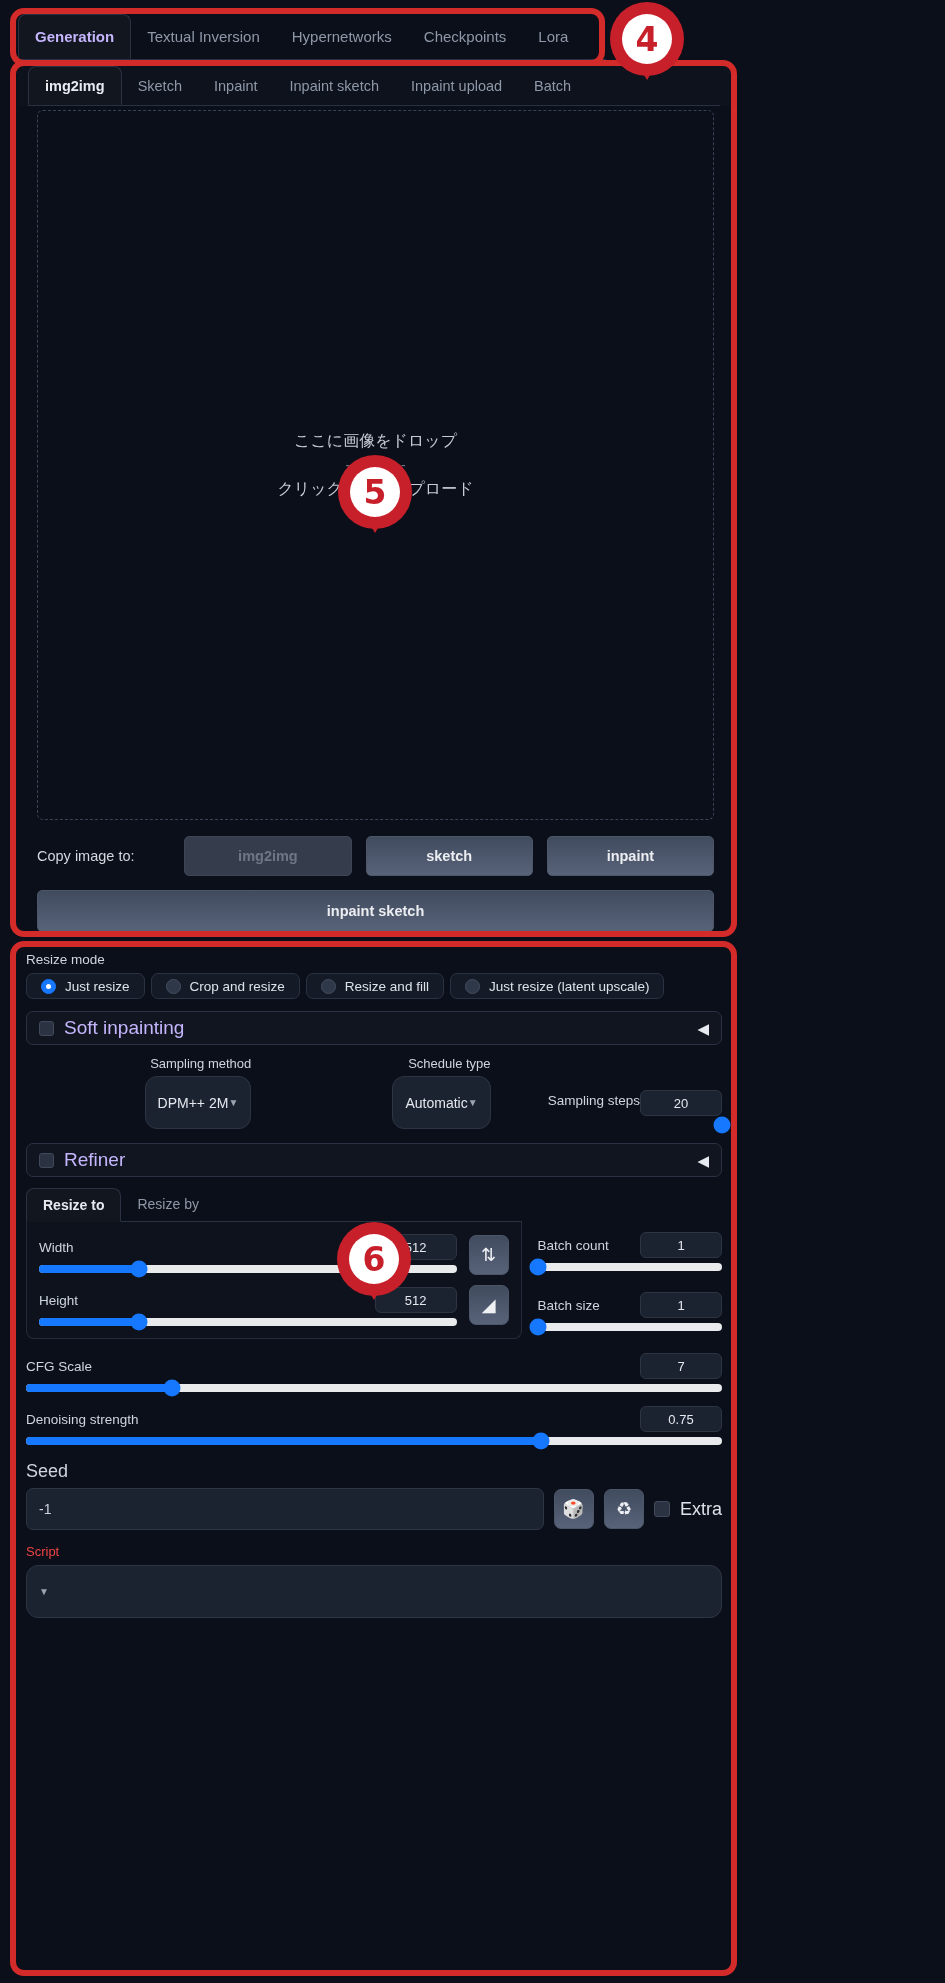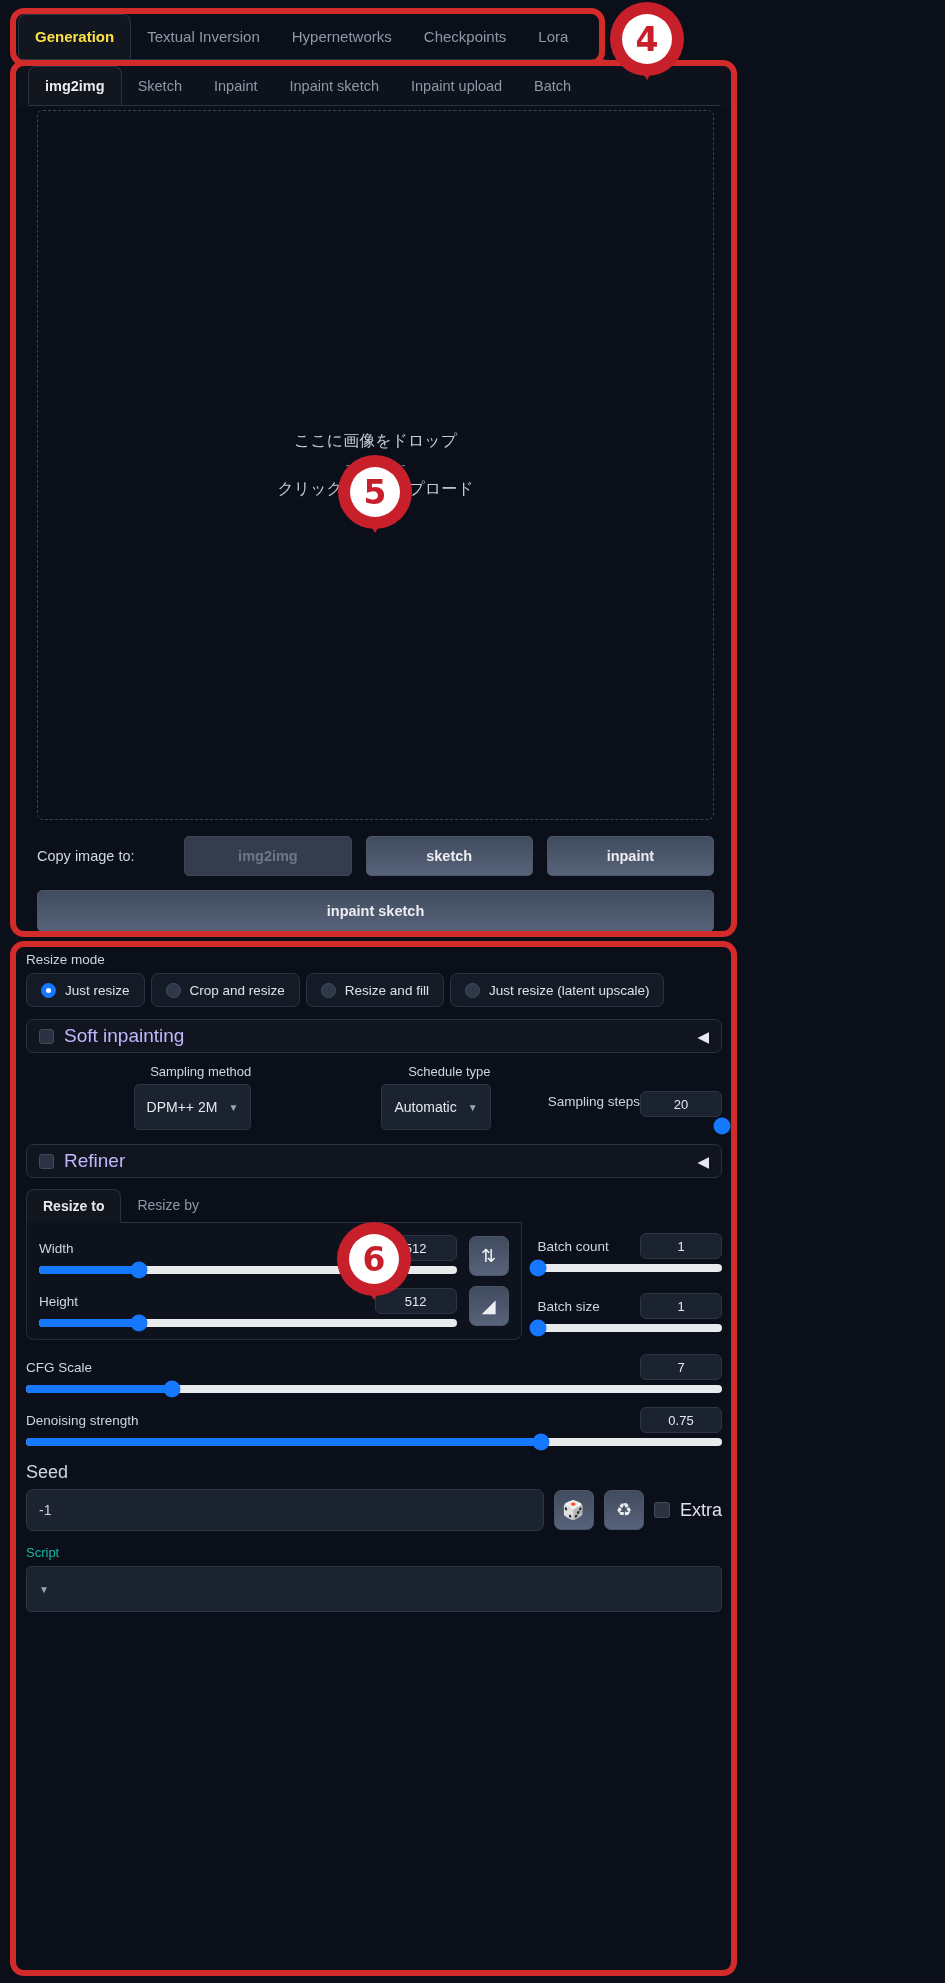--- a/index.html
+++ b/index.html
@@ -65,21 +65,21 @@
   }
   .toptab {
     display: flex; align-items: center;
     padding: 0 16px;
     font-size: 15px;
     color: #8f98a8;
     cursor: pointer;
     white-space: nowrap;
   }
   .toptab.active {
-    color: #fde047;
+    color: #c4b5fd;
     font-weight: bold;
     background: #11161f;
     border: 1px solid #2a3142;
     border-bottom-color: #11161f;
     border-radius: 8px 8px 0 0;
   }
 
   
   .panel {
     position: absolute;
@@ -186,21 +186,21 @@
     margin-bottom: 6px;
   }
   .radio-row {
     display: flex;
     gap: 6px;
     margin-bottom: 12px;
   }
   .radio-pill {
     display: flex; align-items: center;
     gap: 9px;
-    height: 34px;
+    height: 26px;
     padding: 0 14px;
     background: #151b26;
     border: 1px solid #2a3142;
     border-radius: 7px;
     color: #dde1e8;
     font-size: 13.5px;
     cursor: pointer;
     white-space: nowrap;
   }
   .radio-dot {
@@ -255,31 +255,30 @@
   }
 
   .two-col {
     display: flex;
     gap: 14px;
     margin-bottom: 10px;
   }
   .field { display: flex; flex-direction: column; align-items: flex-end; }
   .field .lbl { font-size: 13px; color: #cfd5de; margin-bottom: 5px; }
   .dropdown {
-    height: 46px;
+    height: 53px;
     background: #1b2230;
     border: 1px solid #2d3545;
-    border-radius: 5px;
+    border-radius: 12px;
     color: #e5e9ef;
     font-size: 14px;
     display: flex;
     align-items: center;
     padding: 0 12px;
     cursor: pointer;
-    gap: 11px;
   }
   .dropdown .dd-val { flex: 1; }
   .dropdown .caret { color: #9aa3b2; font-size: 10px; }
 
   
   .sliderbox { position: relative; }
   .srow {
     display: flex; align-items: center; justify-content: space-between;
     margin-bottom: 5px;
   }
@@ -597,21 +596,21 @@
         </div>
       <div class="iconbtn">
           <span>♻</span>
         </div>
       <span class="chk"></span>
       <span style="color:#dde1e8;font-size:18px">Extra</span>
     </div>
   </div>
 
   <div style="margin-top:14px">
-    <div class="lbl" style="font-size:13px;color:#14b8a6;margin-bottom:6px">Script</div>
+    <div class="lbl" style="font-size:13px;color:#ef4444;margin-bottom:6px">Script</div>
     <div class="dropdown">
       <span class="caret">▼</span>
     </div>
   </div>
 </div>
 
 <div class="redbox" style="left:10px;top:8px;width:595px;height:58px;"></div>
 <div class="redbox" style="left:10px;top:60px;width:727px;height:877px;"></div>
 <div class="redbox" style="left:10px;top:941px;width:727px;height:1035px;"></div>
 

